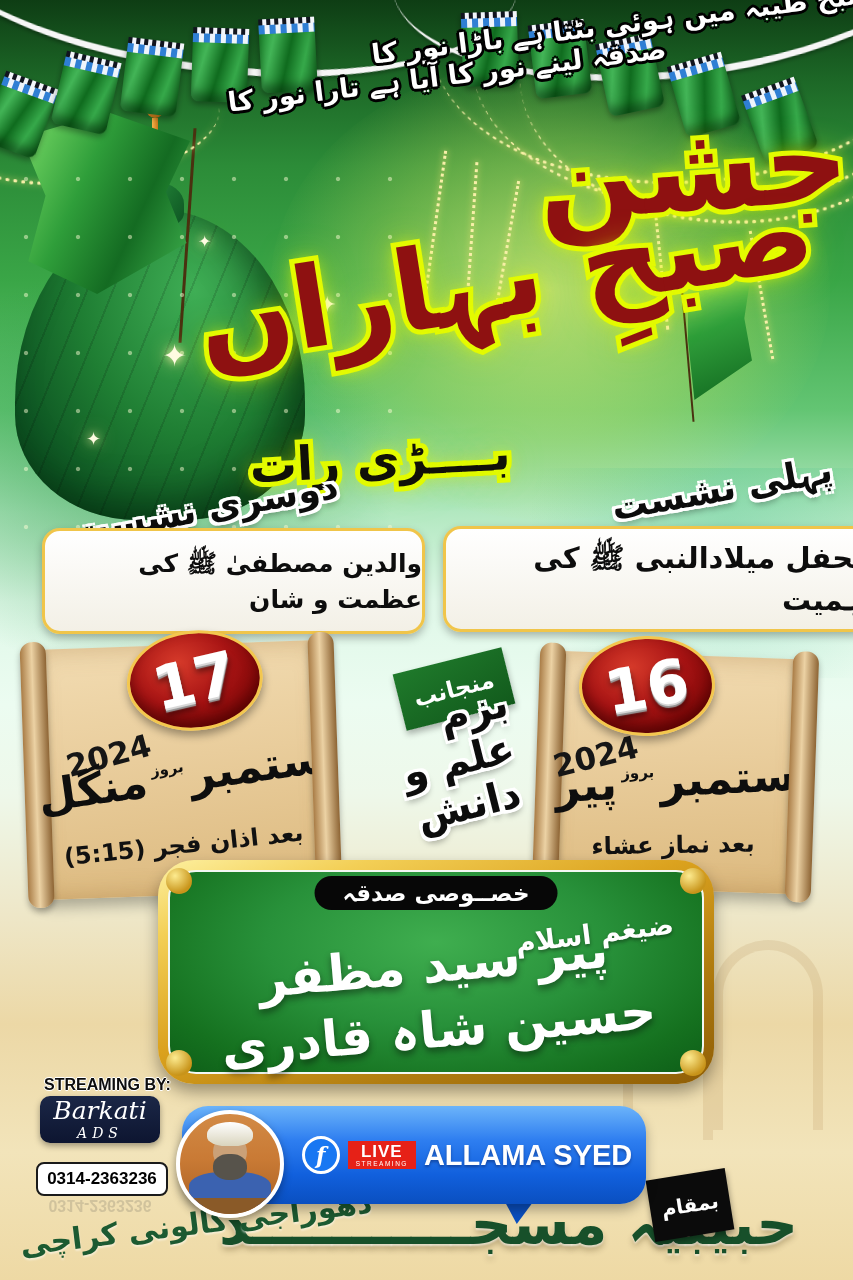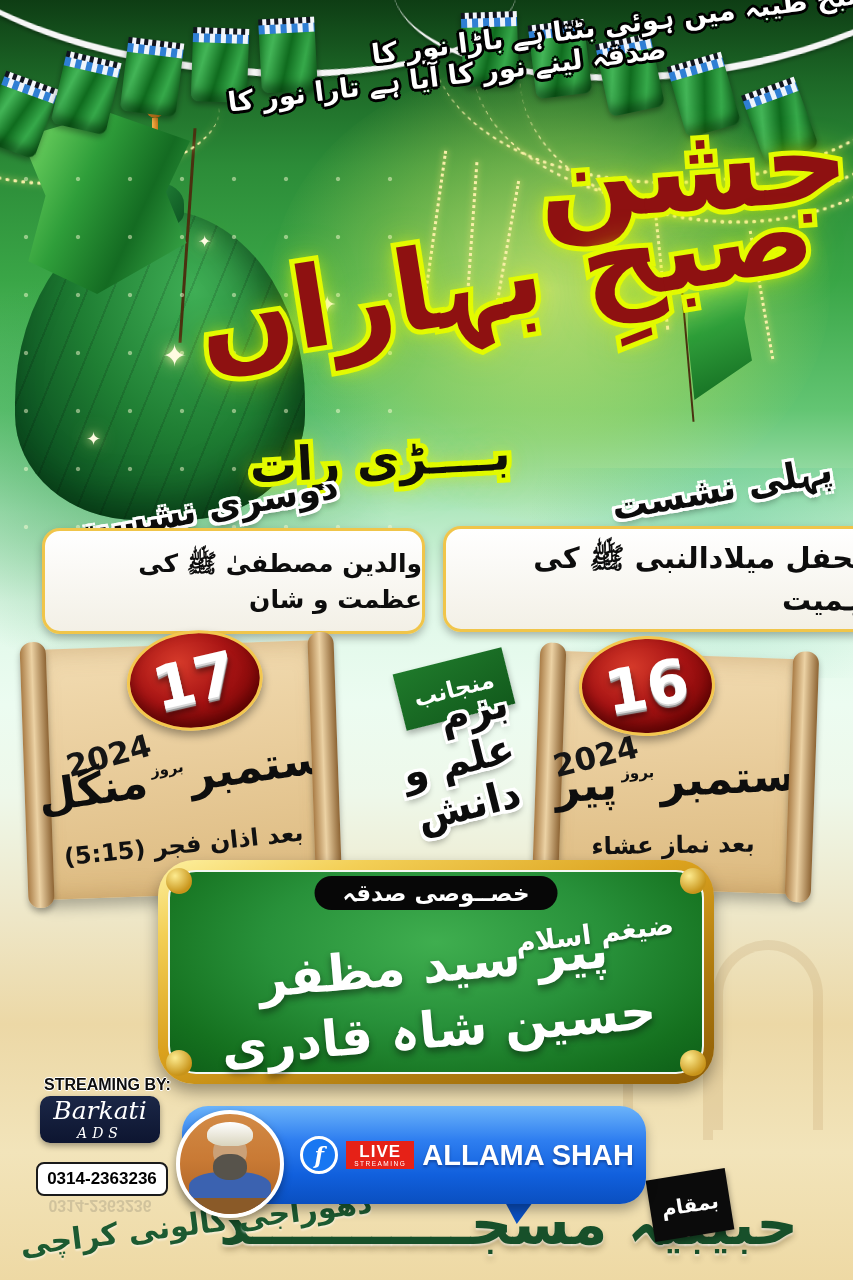--- a/index.html
+++ b/index.html
@@ -351,21 +351,21 @@
   <div class="des-reflect">0314-2363236</div>
 
   <div class="live-pill">
     <div class="pill-text">
       <div class="row1">
         <span class="fb-circle">f</span>
         <span class="live-badge">
           <span class="live-word">LIVE</span>
           <span class="live-sub">STREAMING</span>
         </span>
-        <span class="en-1">ALLAMA SHAH</span>
+        <span class="en-1">ALLAMA SYED</span>
       </div>
     </div>
   </div>
   <div class="pill-tail"></div>
   <div class="avatar">
     <div class="av-body"></div>
     <div class="av-head"></div>
     <div class="av-turban"></div>
     <div class="av-beard"></div>
     <div class="av-desk"></div>

